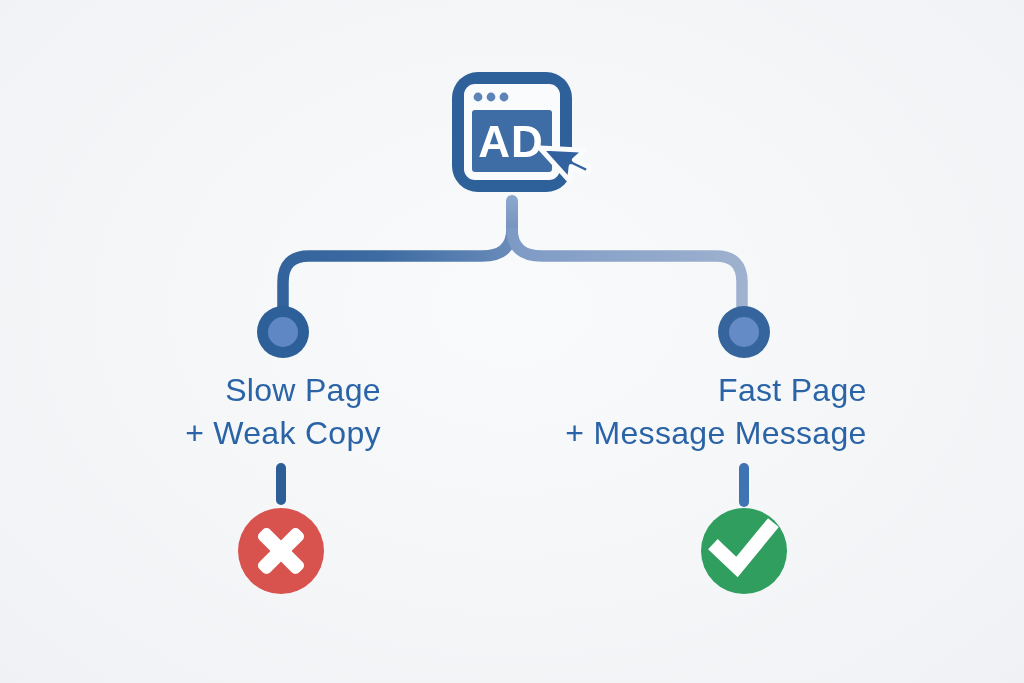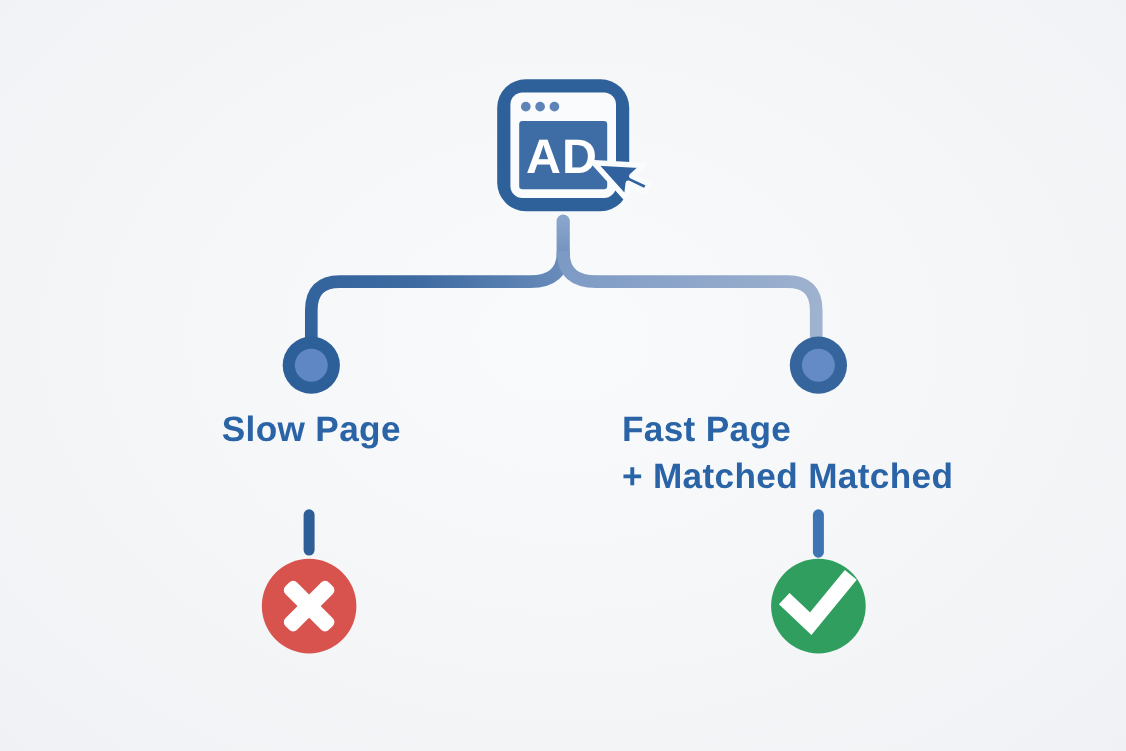--- a/index.html
+++ b/index.html
@@ -21,26 +21,26 @@
   }
   .diagram-svg {
     position: absolute;
     left: 0;
     top: 0;
   }
   .branch-label {
     position: absolute;
     top: 369px;
     transform: translateX(-50%);
-    font-weight: 700;
+    font-weight: 400;
     font-size: 32px;
     line-height: 43px;
     letter-spacing: 0.3px;
     color: #2b64a6;
-    text-align: left;
+    text-align: right;
     white-space: nowrap;
   }
   .branch-label.left  { left: 283px; }
   .branch-label.right { left: 716px; }
 </style>
 </head>
 <body>
 
 <div class="canvas">
 
@@ -102,20 +102,21 @@
     </g>
 
     <g>
       <circle cx="744" cy="551" r="43" fill="#2f9e5f"></circle>
       <path d="M718,549 L737,567 L769,528" fill="none" stroke="#ffffff" stroke-width="14" stroke-linecap="square" stroke-linejoin="miter"></path>
     </g>
   </svg>
 
   <div class="branch-label left">
     <div>Slow Page</div>
+    <div>+ Weak Copy</div>
   </div>
 
   <div class="branch-label right">
     <div>Fast Page</div>
-    <div>+ Matched Matched</div>
+    <div>+ Message Message</div>
   </div>
 
 </div>
 
 </body></html>

